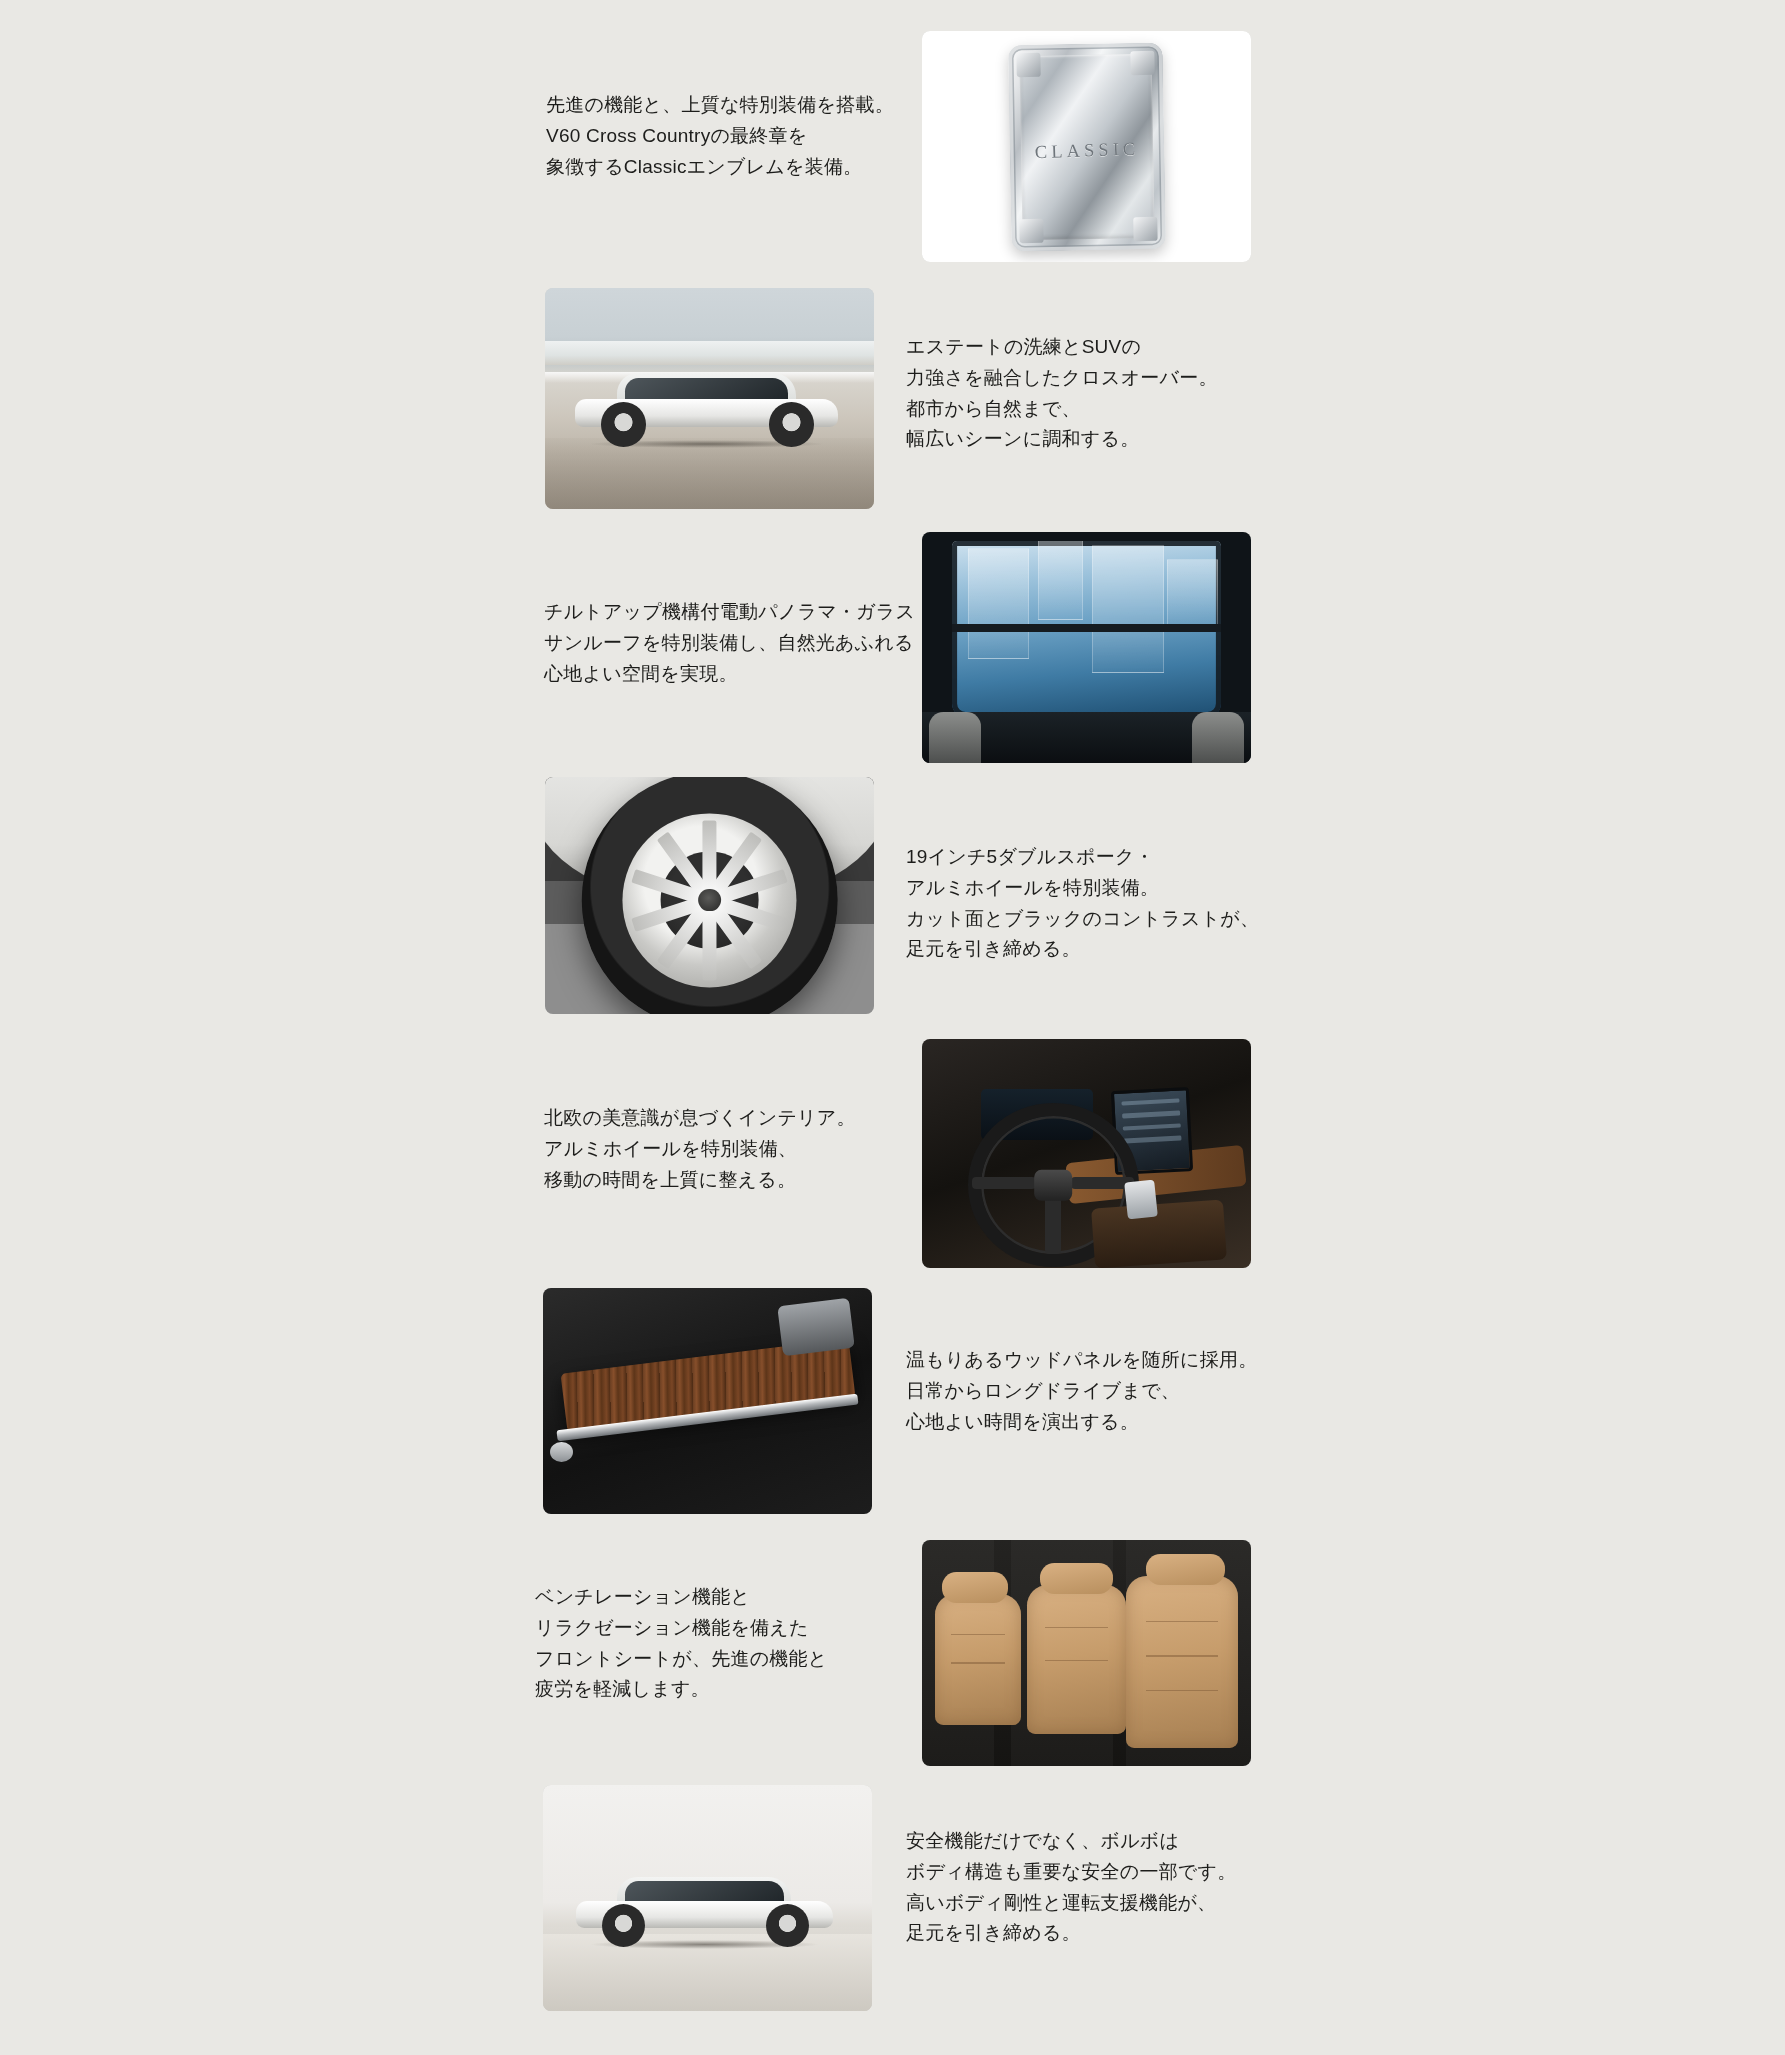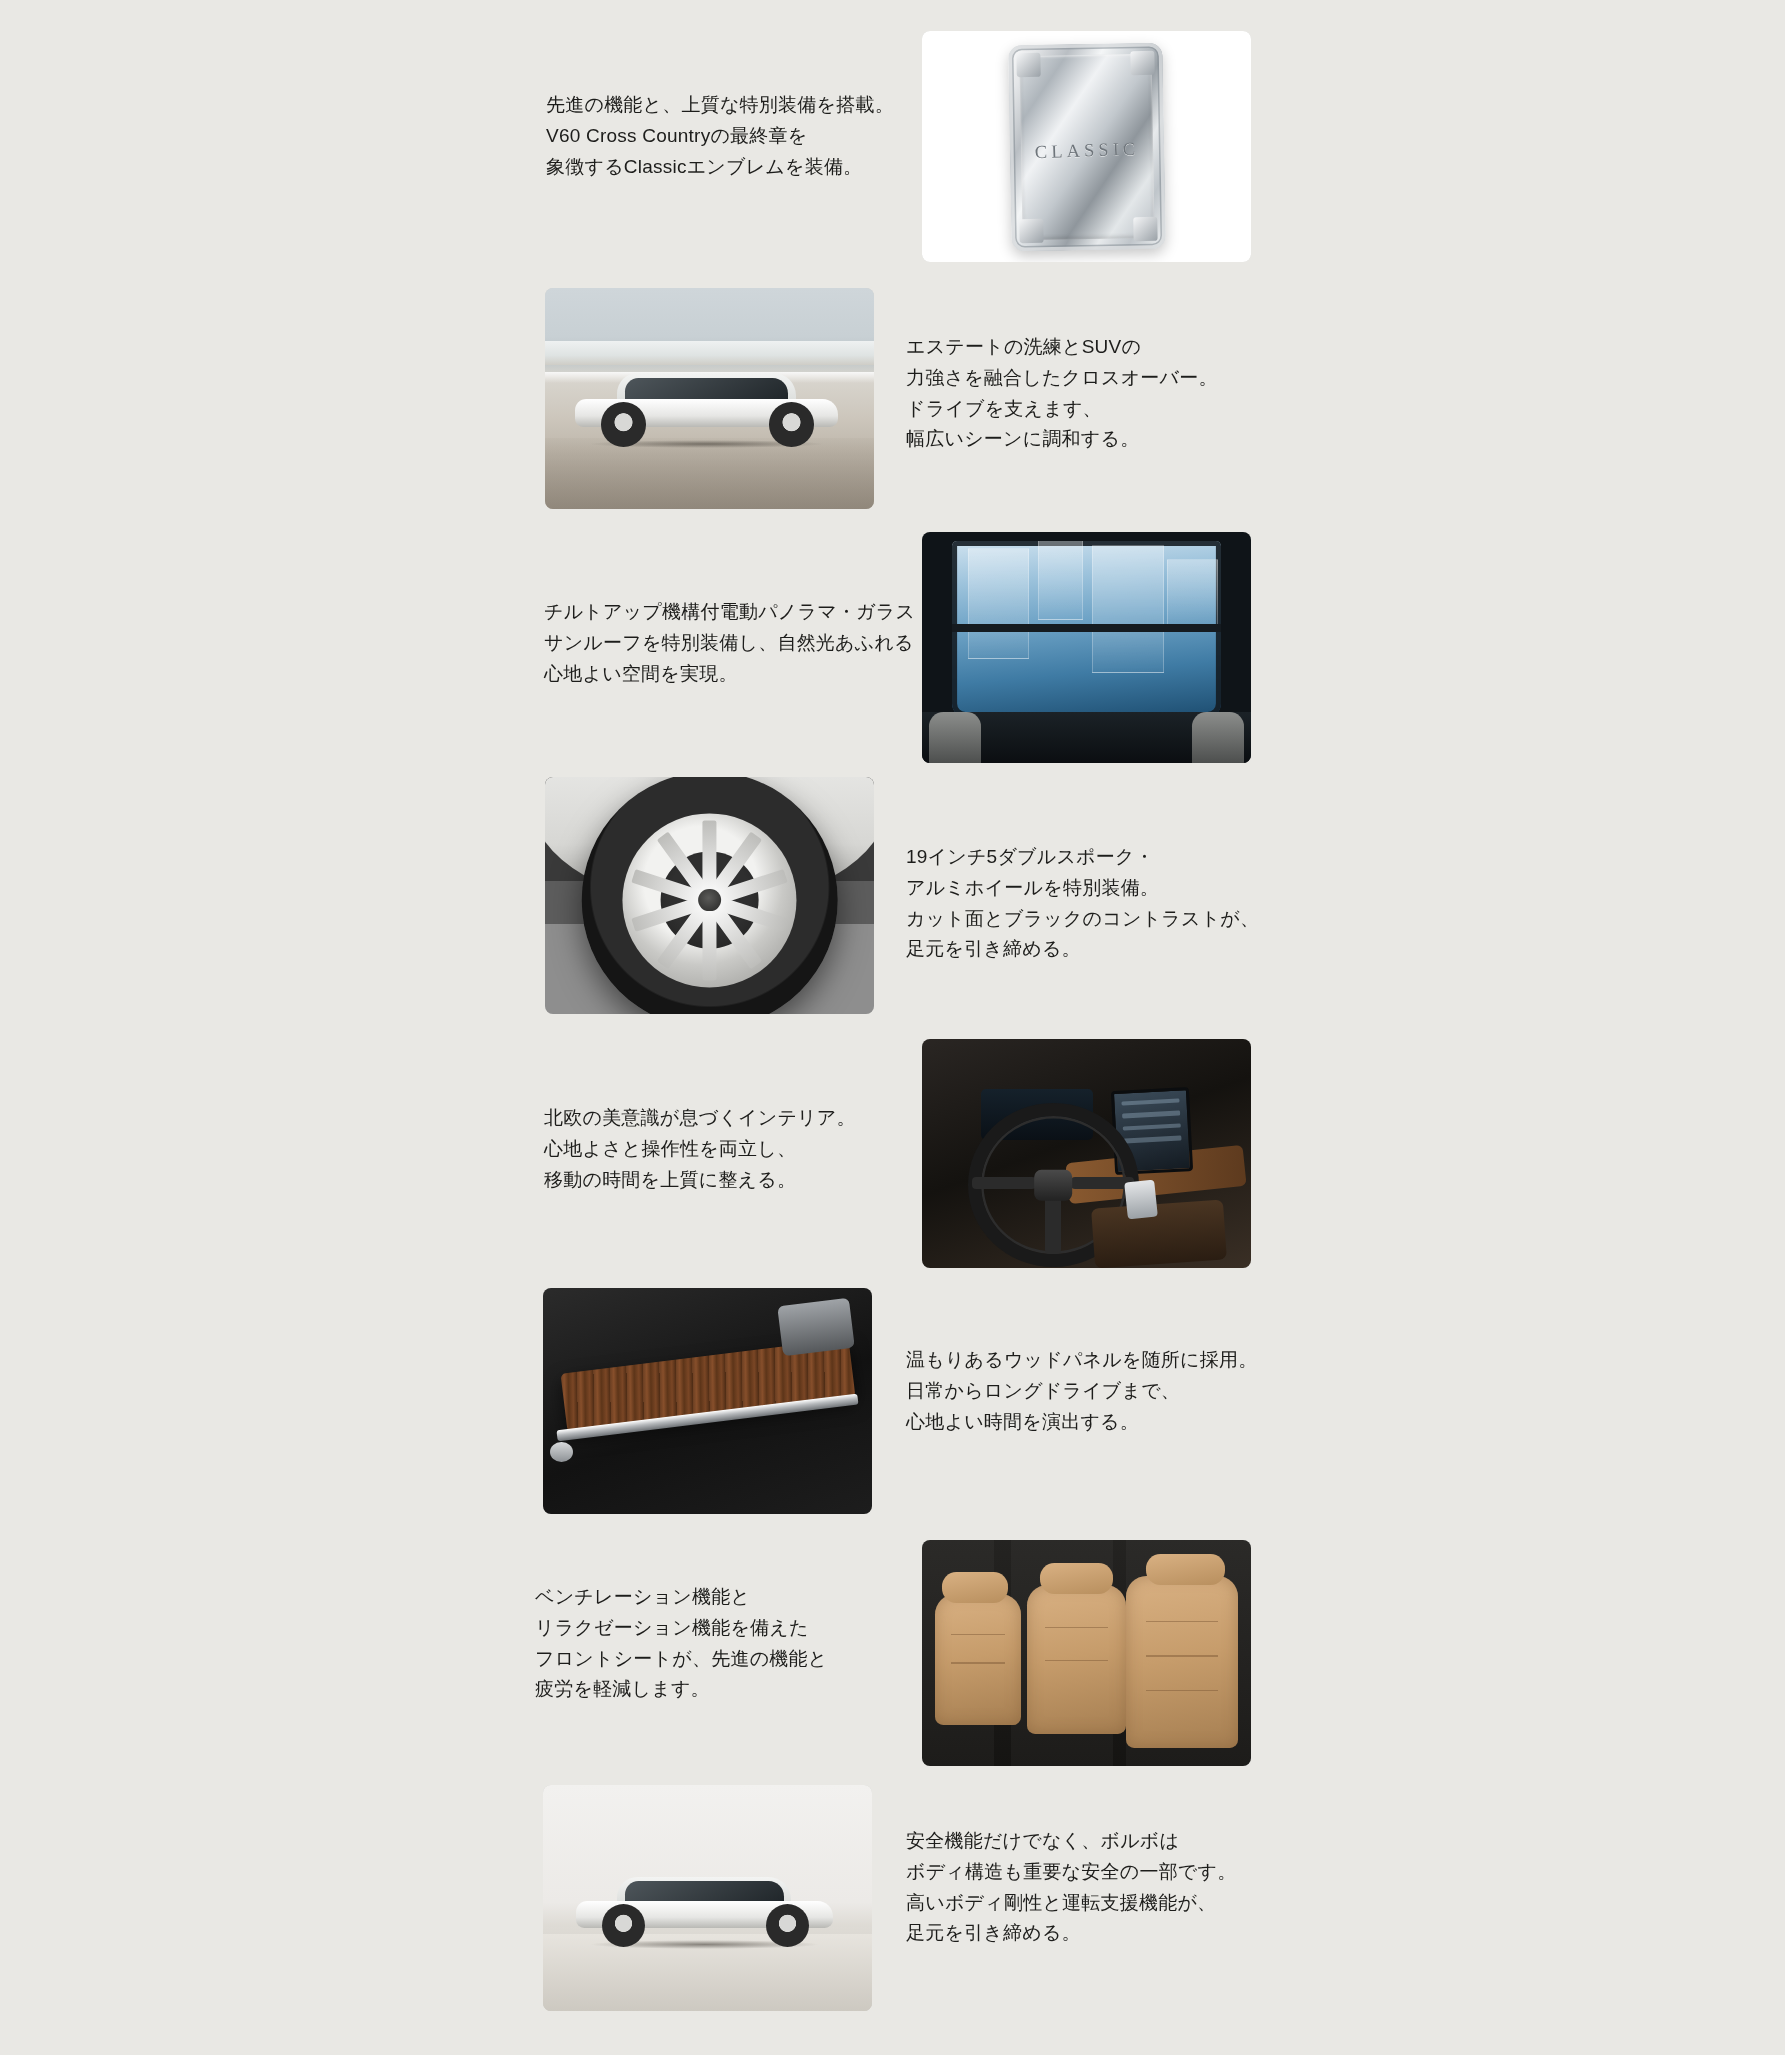--- a/index.html
+++ b/index.html
@@ -527,21 +527,21 @@
         <div class="car-green"></div>
         <div class="car-window"></div>
         <div class="car-body"></div>
         <div class="wheel front"></div>
         <div class="wheel rear"></div>
       </div>
     </div>
 
     <div class="copy" style="left:906px; top:332px; width:422px;">エステートの洗練とSUVの
 力強さを融合したクロスオーバー。
-ドライブを支えます、
+都市から自然まで、
 幅広いシーンに調和する。</div>
   </div>
 
   <div class="block">
     <div class="copy" style="left:544px; top:597px; width:432px;">チルトアップ機構付電動パノラマ・ガラス・
 サンルーフを特別装備し、自然光あふれる
 心地よい空間を実現。</div>
 
     <div class="media" style="left:922px; top:532px; width:329px; height:231px;">
       <div class="roof"></div>
@@ -581,21 +581,21 @@
     </div>
 
     <div class="copy" style="left:906px; top:842px; width:463px;">19インチ5ダブルスポーク・
 アルミホイールを特別装備。
 カット面とブラックのコントラストが、
 足元を引き締める。</div>
   </div>
 
   <div class="block">
     <div class="copy" style="left:544px; top:1103px; width:422px;">北欧の美意識が息づくインテリア。
-心地よさと操作性を両立し、
+アルミホイールを特別装備、
 移動の時間を上質に整える。</div>
 
     <div class="media" style="left:922px; top:1039px; width:329px; height:229px;">
       <div class="interior"></div>
       <div class="dash-wood"></div>
       <div class="cluster"></div>
       <div class="screen">
         <div class="screen-line" style="top:10%;"></div>
         <div class="screen-line" style="top:26%;"></div>
         <div class="screen-line" style="top:42%;"></div>

